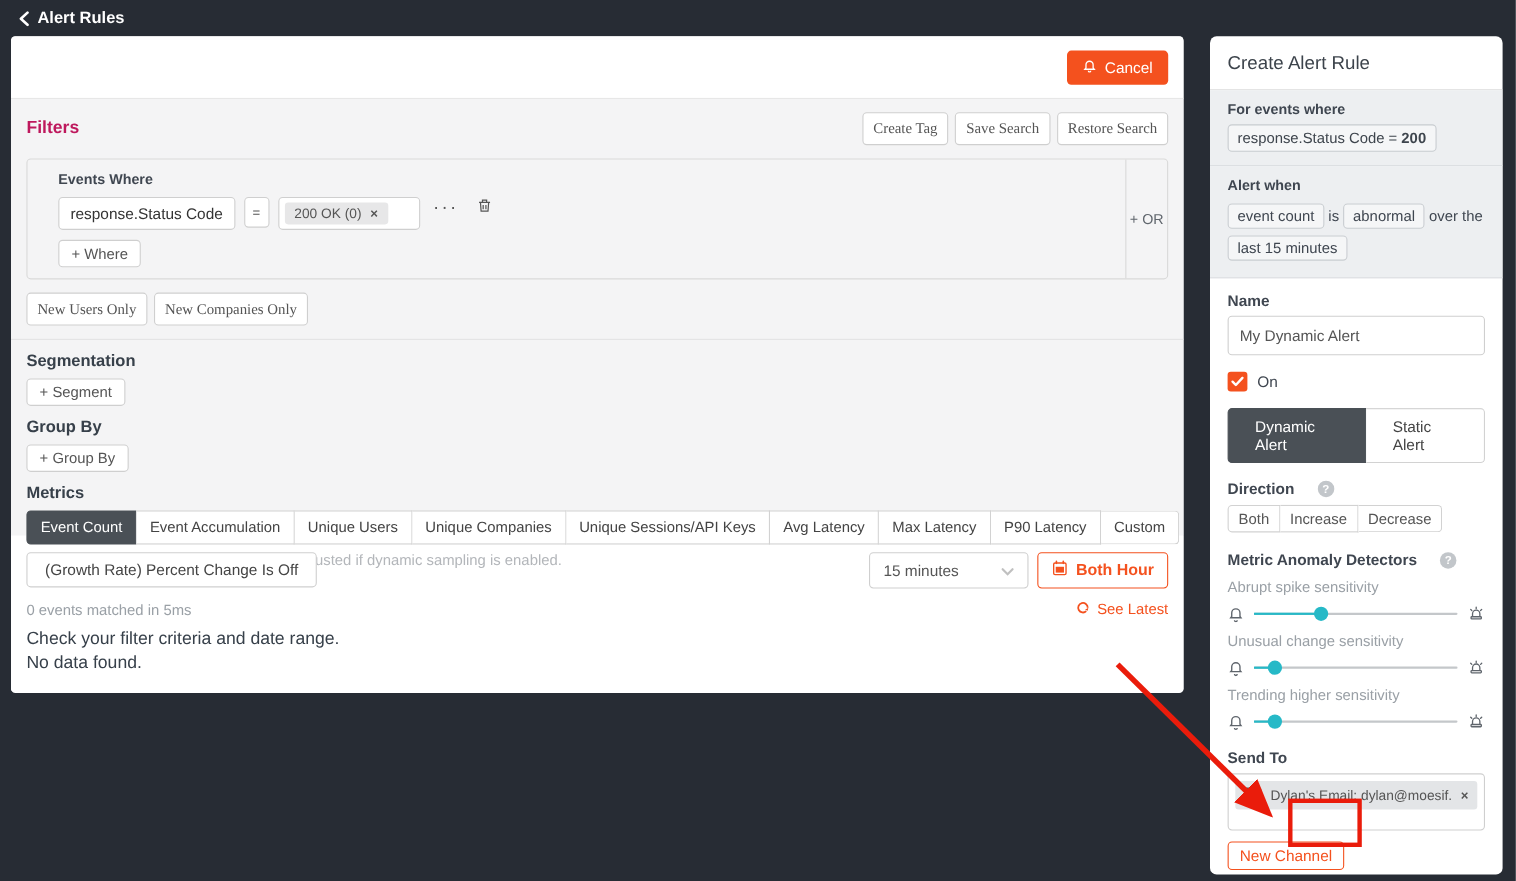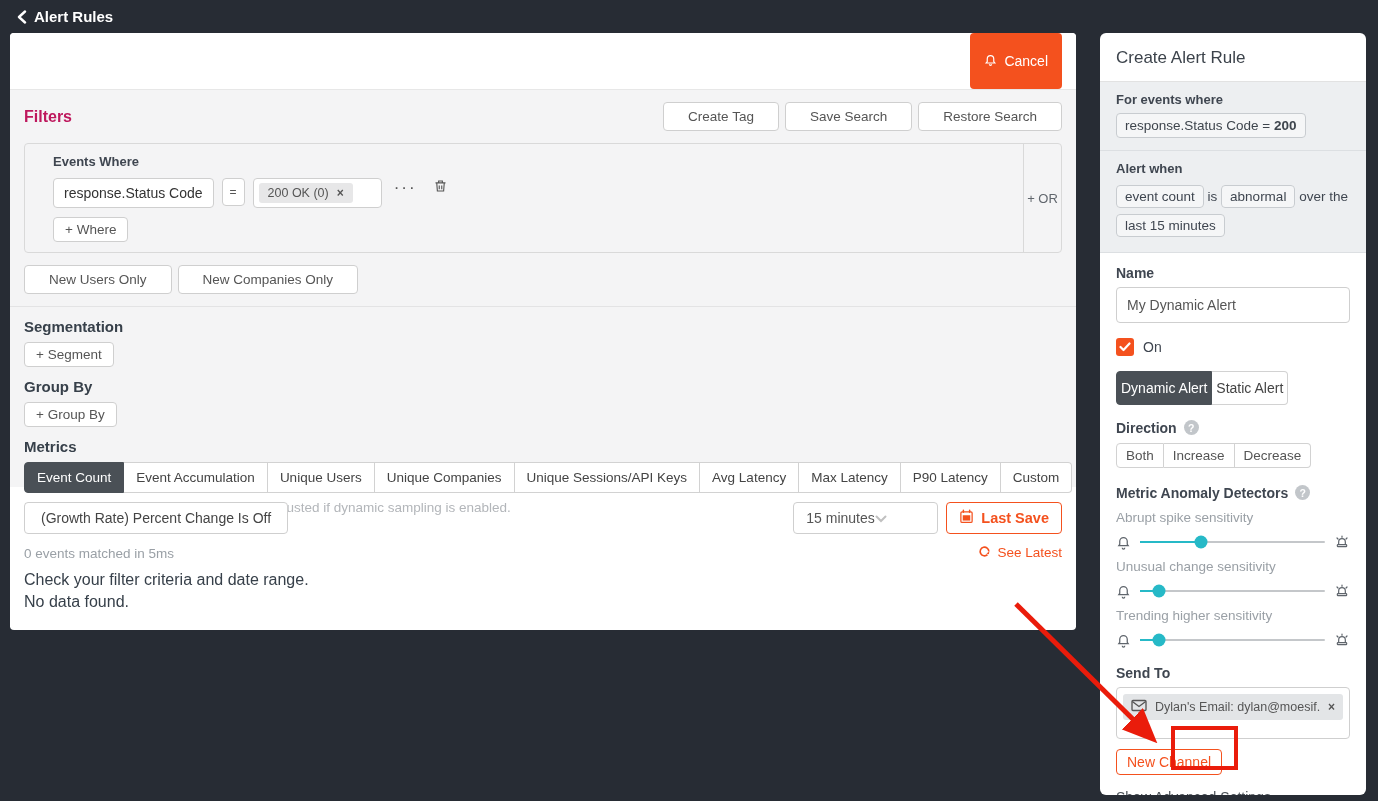--- a/index.html
+++ b/index.html
@@ -15,30 +15,30 @@
   
   .topbar { height:33px; display:flex; align-items:center; padding-left:16px; }
   .back-link { display:flex; align-items:center; gap:6px; color:#fff; font-weight:bold; font-size:15px; cursor:pointer; }
   .back-link svg { display:block; }
 
   
   .main-panel {
     position:absolute; left:10px; top:33px; width:1066px; height:597px;
     background:#fff; border-radius:4px; overflow:hidden;
   }
-  .main-header { height:57px; display:flex; justify-content:flex-end;
+  .main-header { height:57px; display:flex; align-items:center; justify-content:flex-end;
     padding:0 14px; border-bottom:1px solid #e7e7e7; background:#fff; }
   .btn-orange { display:inline-flex; align-items:center; gap:7px; background:#f4511e; color:#fff;
     border:none; border-radius:4px; padding:7px 14px; font-size:14px; font-family:inherit; cursor:pointer; }
   .gray-section { background:#f4f4f5; padding:12px 14px 10px; height:397px; }
   .filters-row { display:flex; align-items:center; justify-content:space-between; }
   .filters-title { font-size:16px; font-weight:bold; color:#be185d; }
   .pill-group { display:flex; gap:6px; }
-  .pill { background:#fff; border:1px solid #cfcfcf; border-radius:4px; padding:6px 24px;
-    font-size:13.5px; color:#555; font-family:Liberation Sans, sans-serif; cursor:pointer; white-space:nowrap; }
+  .pill { background:#fff; border:1px solid #cfcfcf; border-radius:4px; padding:6px 9px;
+    font-size:13.5px; color:#555; font-family:Liberation Serif, serif; cursor:pointer; white-space:nowrap; }
   .events-panel { margin-top:12px; border:1px solid #d9d9d9; border-radius:4px; display:flex; min-height:93px; }
   .events-left { flex:1; padding:10px 28px; }
   .events-or { width:38px; border-left:1px solid #d9d9d9; display:flex; align-items:center;
     justify-content:center; font-size:13px; color:#60666d; cursor:pointer; }
   .events-title { font-size:13px; font-weight:bold; color:#3f4650; }
   .filter-row { display:flex; align-items:flex-start; gap:8px; margin-top:9px; }
   .field-pill { background:#fff; border:1px solid #cfcfcf; border-radius:4px; padding:6px 10px; font-size:14px; color:#333; cursor:pointer; }
   .op-pill { background:#fff; border:1px solid #cfcfcf; border-radius:4px; padding:6px 7px; font-size:12px; color:#555; cursor:pointer; }
   .value-wrap { background:#fff; border:1px solid #cfcfcf; border-radius:4px; padding:4px 28px 4px 5px; cursor:pointer; }
   .chip-gray { background:#e7e7e8; border-radius:3px; padding:3px 9px; font-size:12.5px; color:#555;
@@ -57,21 +57,21 @@
     border-left-width:0; cursor:pointer; white-space:nowrap; background:#fff; }
   .metric-tab:first-child { border-left-width:1px; border-radius:4px 0 0 4px; }
   .metric-tab:last-child { border-radius:0 4px 4px 0; }
   .metric-tab.selected { background:#4a5056; border-color:#4a5056; color:#fff; }
   .metric-desc { margin-top:7px; font-size:13.5px; color:#b3b6ba; }
   .bottom-section { background:#fff; padding:15px 14px; }
   .growth-row { display:flex; align-items:flex-start; justify-content:space-between; }
   .growth-btn { background:#fff; border:1px solid #cfcfcf; border-radius:4px; padding:7px 16px; font-size:14px; color:#444; font-family:inherit; cursor:pointer; }
   .range-group { display:flex; gap:8px; }
   .select-box { width:145px; background:#fff; border:1px solid #cfcfcf; border-radius:4px;
-    padding:7px 12px; font-size:14px; color:#555; display:flex; align-items:center; justify-content:flex-start; cursor:pointer; }
+    padding:7px 12px; font-size:14px; color:#555; display:flex; align-items:center; justify-content:space-between; cursor:pointer; }
   .btn-orange-outline { display:inline-flex; align-items:center; gap:7px; background:#fff; color:#f4511e;
     border:1.5px solid #f4511e; border-radius:4px; padding:6px 12px; font-size:14.5px; font-family:inherit; cursor:pointer; }
   .status-row { display:flex; align-items:center; justify-content:space-between; margin-top:11px; }
   .events-matched { font-size:13.5px; color:#9aa0a6; }
   .see-latest { display:inline-flex; gap:6px; color:#f4511e; font-size:13.5px; cursor:pointer; }
   .nodata { margin-top:8px; font-size:16px; color:#37404a; line-height:1.35; }
 
   
   .sidebar {
     position:absolute; left:1100px; top:33px; width:266px; height:762px;
@@ -86,24 +86,24 @@
   .alert-when-line { margin-top:6px; font-size:13.5px; color:#3f4650; line-height:2.15; }
   .aw-chip { border:1px solid #c8ccd0; border-radius:4px; padding:3px 8px; background:rgba(255,255,255,.45); white-space:nowrap; }
   .sb-body { padding:12px 16px 0; }
   .sb-h { font-size:14px; font-weight:bold; color:#3f4650; }
   .name-input { width:100%; border:1px solid #cfcfcf; border-radius:4px; padding:9px 10px;
     font-size:14px; color:#555; font-family:inherit; margin-top:6px; outline:none; }
   .on-row { display:flex; align-items:center; gap:9px; margin-top:15px; }
   .checkbox { width:18px; height:18px; background:#f4511e; border-radius:3px; display:flex;
     align-items:center; justify-content:center; cursor:pointer; }
   .alert-tabs { display:inline-flex; margin-top:15px; border-radius:4px; }
-  .alert-tab { padding:8px 4px; font-size:14px; border:1px solid #d2d2d2; cursor:pointer; background:#fff; color:#444; }
+  .alert-tab { padding:8px 24px; font-size:14px; border:1px solid #d2d2d2; cursor:pointer; background:#fff; color:#444; }
   .alert-tab.selected { background:#4a5056; border-color:#4a5056; color:#fff; border-radius:4px 0 0 4px; }
   .alert-tab:last-child { border-left-width:0; border-radius:0 4px 4px 0; }
-  .label-help { display:flex; align-items:flex-start; gap:7px; margin-top:15px; }
+  .label-help { display:flex; align-items:flex-end; gap:21px; margin-top:15px; }
   .help-circle { width:15px; height:15px; border-radius:50%; background:#c2c6ca; color:#fff;
     font-size:10.5px; font-weight:bold; display:flex; align-items:center; justify-content:center; cursor:pointer; }
   .dir-group { display:inline-flex; margin-top:7px; }
   .dir-btn { padding:4px 9px; font-size:13.5px; color:#555; border:1px solid #d2d2d2; border-left-width:0; background:#fff; cursor:pointer; }
   .dir-btn:first-child { border-left-width:1px; border-radius:4px 0 0 4px; }
   .dir-btn:last-child { border-radius:0 4px 4px 0; }
   .detector-label { margin-top:9px; font-size:13.5px; color:#9aa0a6; }
   .slider-row { display:flex; align-items:center; gap:9px; margin-top:9px; }
   .slider-track { position:relative; flex:1; height:2px; background:#c4c7ca; border-radius:1px; cursor:pointer; }
   .slider-fill { position:absolute; left:0; top:0; height:2px; background:#26b9c7; }
@@ -232,21 +232,21 @@
           </span>
         </div>
         <button class="btn-orange-outline">
           <span>
             <svg width="15" height="15" viewBox="0 0 24 24" fill="#f4511e">
                 <path d="M7 2v3M17 2v3" stroke="#f4511e" stroke-width="2.4" stroke-linecap="round"></path>
                 <rect x="3" y="4.5" width="18" height="17" rx="2" fill="none" stroke="#f4511e" stroke-width="2"></rect>
                 <rect x="6" y="10" width="12" height="8.5" fill="#f4511e"></rect>
               </svg>
           </span>
-          <span style="font-weight:bold;">Last Save</span>
+          <span style="font-weight:bold;">Both Hour</span>
         </button>
       </div>
     </div>
     <div class="status-row">
       <span class="events-matched">0 events matched in 5ms</span>
       <span class="see-latest">
         <span>
           <svg width="13" height="13" viewBox="0 0 24 24" fill="none" stroke="#f4511e" stroke-width="3">
               <path d="M20 12a8 8 0 1 0-2.5 5.8"></path>
               <polyline points="21,12 20,17 15.5,15.5" fill="#f4511e" stroke="none"></polyline>

